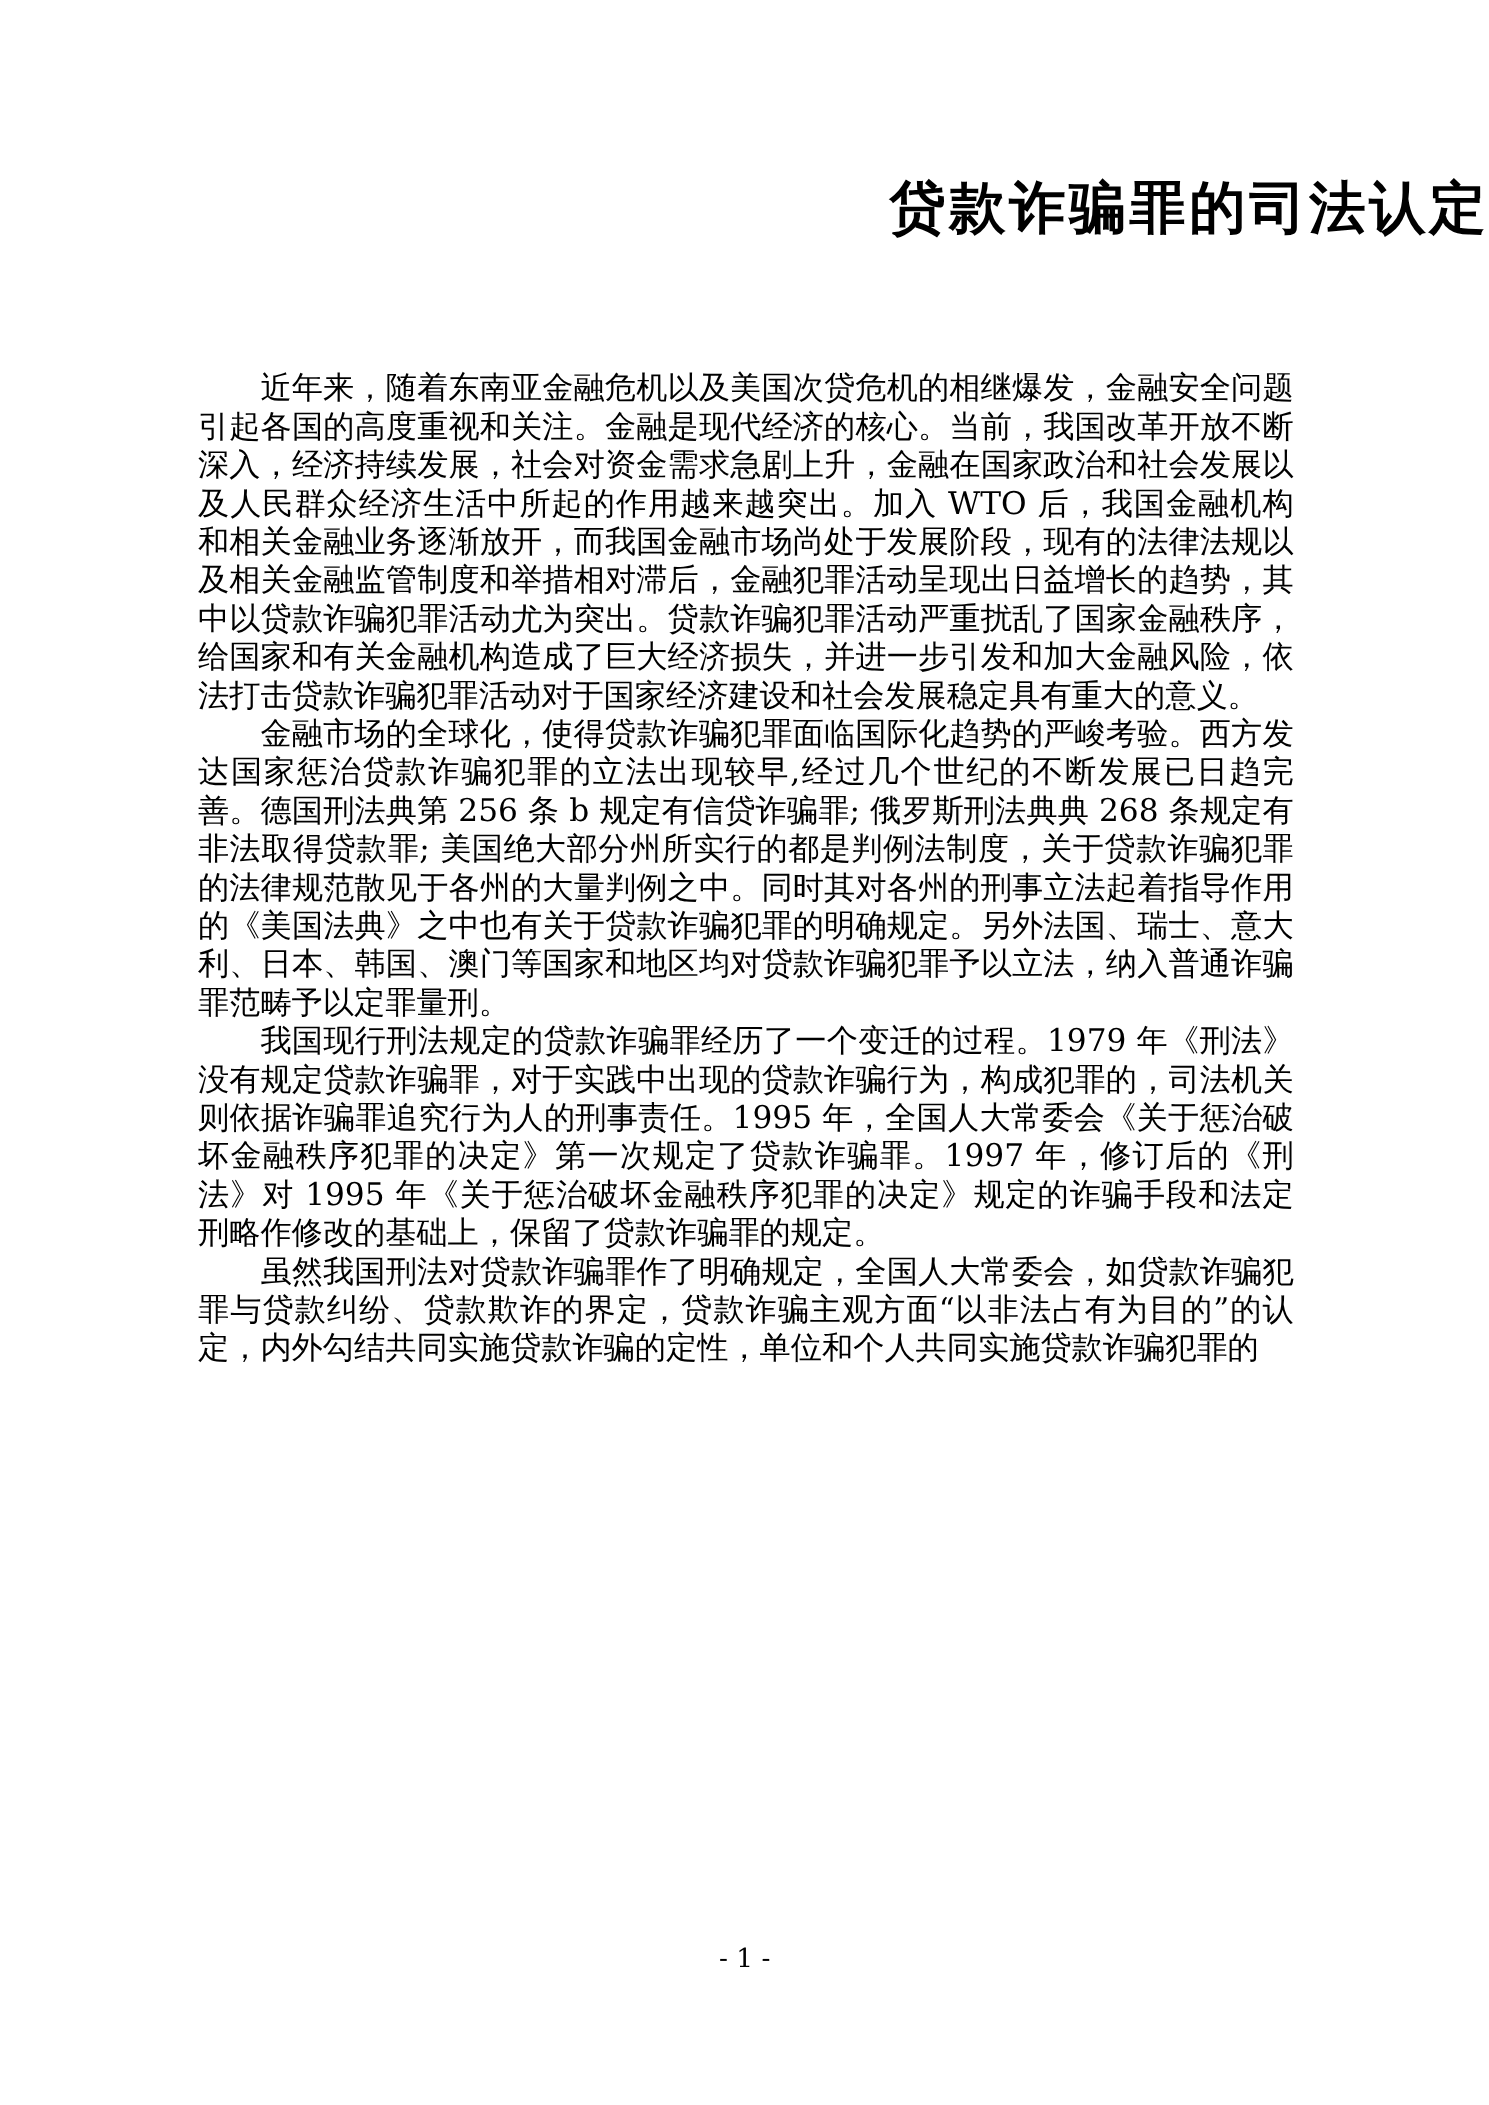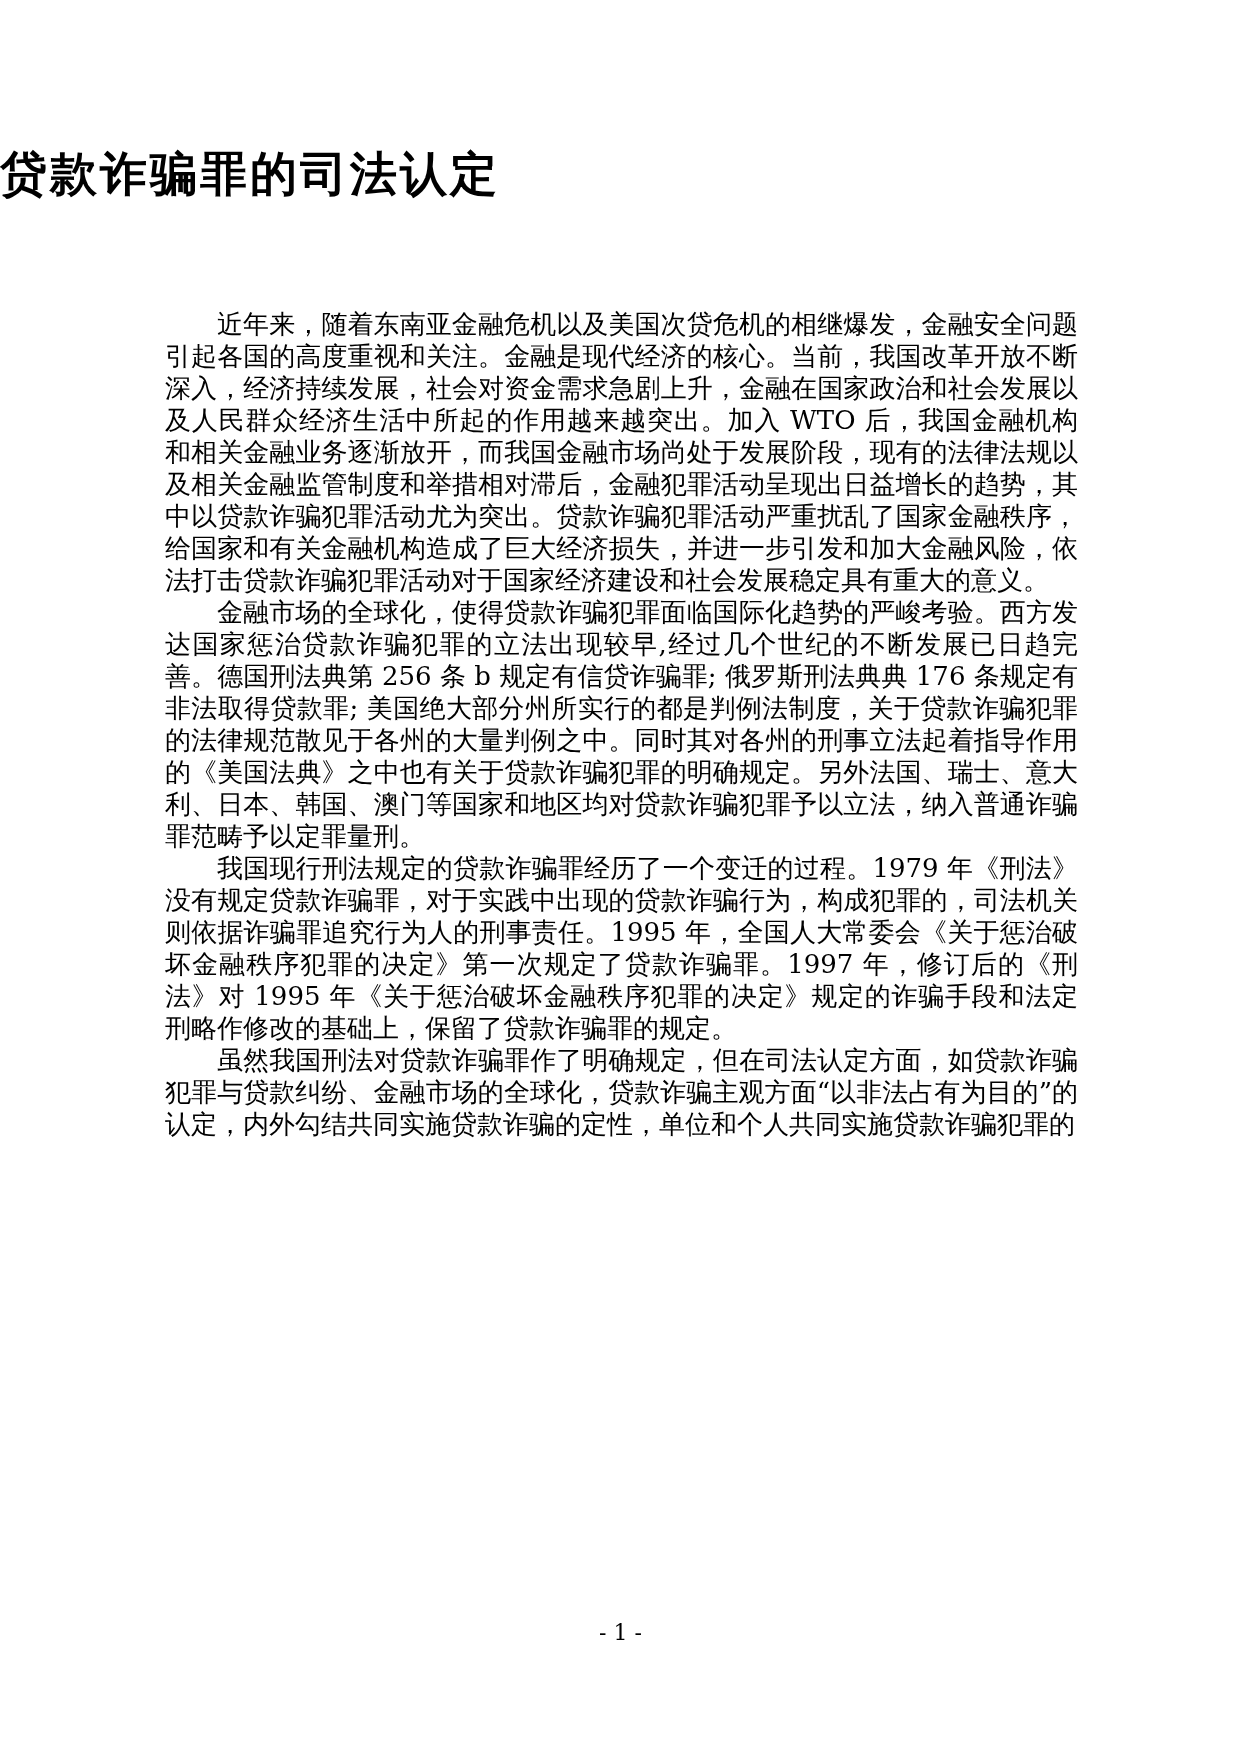--- a/index.html
+++ b/index.html
@@ -15,21 +15,21 @@
     color: #000000;
     font-family: "DejaVu Serif", "Liberation Serif", serif;
     overflow: hidden;
   }
   .doc-title {
     position: absolute;
     top: 148px;
     left: 0;
     width: 100%;
     margin: 0;
-    text-align: left;
+    text-align: right;
     font-size: 47px;
     line-height: 1.1;
     font-weight: 700;
     letter-spacing: 3px;
     font-family: "DejaVu Serif", "Liberation Serif", serif;
   }
   .doc-body {
     position: absolute;
     top: 308px;
     left: 165px;
@@ -57,19 +57,19 @@
   }
 </style>
 </head>
 <body>
 
 <div class="page">
   <h1 class="doc-title">贷款诈骗罪的司法认定</h1>
 
   <div class="doc-body">
     <p>近年来，随着东南亚金融危机以及美国次贷危机的相继爆发，金融安全问题引起各国的高度重视和关注。金融是现代经济的核心。当前，我国改革开放不断深入，经济持续发展，社会对资金需求急剧上升，金融在国家政治和社会发展以及人民群众经济生活中所起的作用越来越突出。加入 WTO 后，我国金融机构和相关金融业务逐渐放开，而我国金融市场尚处于发展阶段，现有的法律法规以及相关金融监管制度和举措相对滞后，金融犯罪活动呈现出日益增长的趋势，其中以贷款诈骗犯罪活动尤为突出。贷款诈骗犯罪活动严重扰乱了国家金融秩序，给国家和有关金融机构造成了巨大经济损失，并进一步引发和加大金融风险，依法打击贷款诈骗犯罪活动对于国家经济建设和社会发展稳定具有重大的意义。</p>
-    <p>金融市场的全球化，使得贷款诈骗犯罪面临国际化趋势的严峻考验。西方发达国家惩治贷款诈骗犯罪的立法出现较早,经过几个世纪的不断发展已日趋完善。德国刑法典第 256 条 b 规定有信贷诈骗罪; 俄罗斯刑法典典 176 条规定有非法取得贷款罪; 美国绝大部分州所实行的都是判例法制度，关于贷款诈骗犯罪的法律规范散见于各州的大量判例之中。同时其对各州的刑事立法起着指导作用的《美国法典》之中也有关于贷款诈骗犯罪的明确规定。另外法国、瑞士、意大利、日本、韩国、澳门等国家和地区均对贷款诈骗犯罪予以立法，纳入普通诈骗罪范畴予以定罪量刑。</p>
+    <p>金融市场的全球化，使得贷款诈骗犯罪面临国际化趋势的严峻考验。西方发达国家惩治贷款诈骗犯罪的立法出现较早,经过几个世纪的不断发展已日趋完善。德国刑法典第 256 条 b 规定有信贷诈骗罪; 俄罗斯刑法典典 268 条规定有非法取得贷款罪; 美国绝大部分州所实行的都是判例法制度，关于贷款诈骗犯罪的法律规范散见于各州的大量判例之中。同时其对各州的刑事立法起着指导作用的《美国法典》之中也有关于贷款诈骗犯罪的明确规定。另外法国、瑞士、意大利、日本、韩国、澳门等国家和地区均对贷款诈骗犯罪予以立法，纳入普通诈骗罪范畴予以定罪量刑。</p>
     <p>我国现行刑法规定的贷款诈骗罪经历了一个变迁的过程。1979 年《刑法》没有规定贷款诈骗罪，对于实践中出现的贷款诈骗行为，构成犯罪的，司法机关则依据诈骗罪追究行为人的刑事责任。1995 年，全国人大常委会《关于惩治破坏金融秩序犯罪的决定》第一次规定了贷款诈骗罪。1997 年，修订后的《刑法》对 1995 年《关于惩治破坏金融秩序犯罪的决定》规定的诈骗手段和法定刑略作修改的基础上，保留了贷款诈骗罪的规定。</p>
-    <p>虽然我国刑法对贷款诈骗罪作了明确规定，但在司法认定方面，如贷款诈骗犯罪与贷款纠纷、金融市场的全球化，贷款诈骗主观方面“以非法占有为目的”的认定，内外勾结共同实施贷款诈骗的定性，单位和个人共同实施贷款诈骗犯罪的</p>
+    <p>虽然我国刑法对贷款诈骗罪作了明确规定，全国人大常委会，如贷款诈骗犯罪与贷款纠纷、贷款欺诈的界定，贷款诈骗主观方面“以非法占有为目的”的认定，内外勾结共同实施贷款诈骗的定性，单位和个人共同实施贷款诈骗犯罪的</p>
   </div>
 
   <div class="page-footer">- 1 -</div>
 </div>
 
 </body></html>

